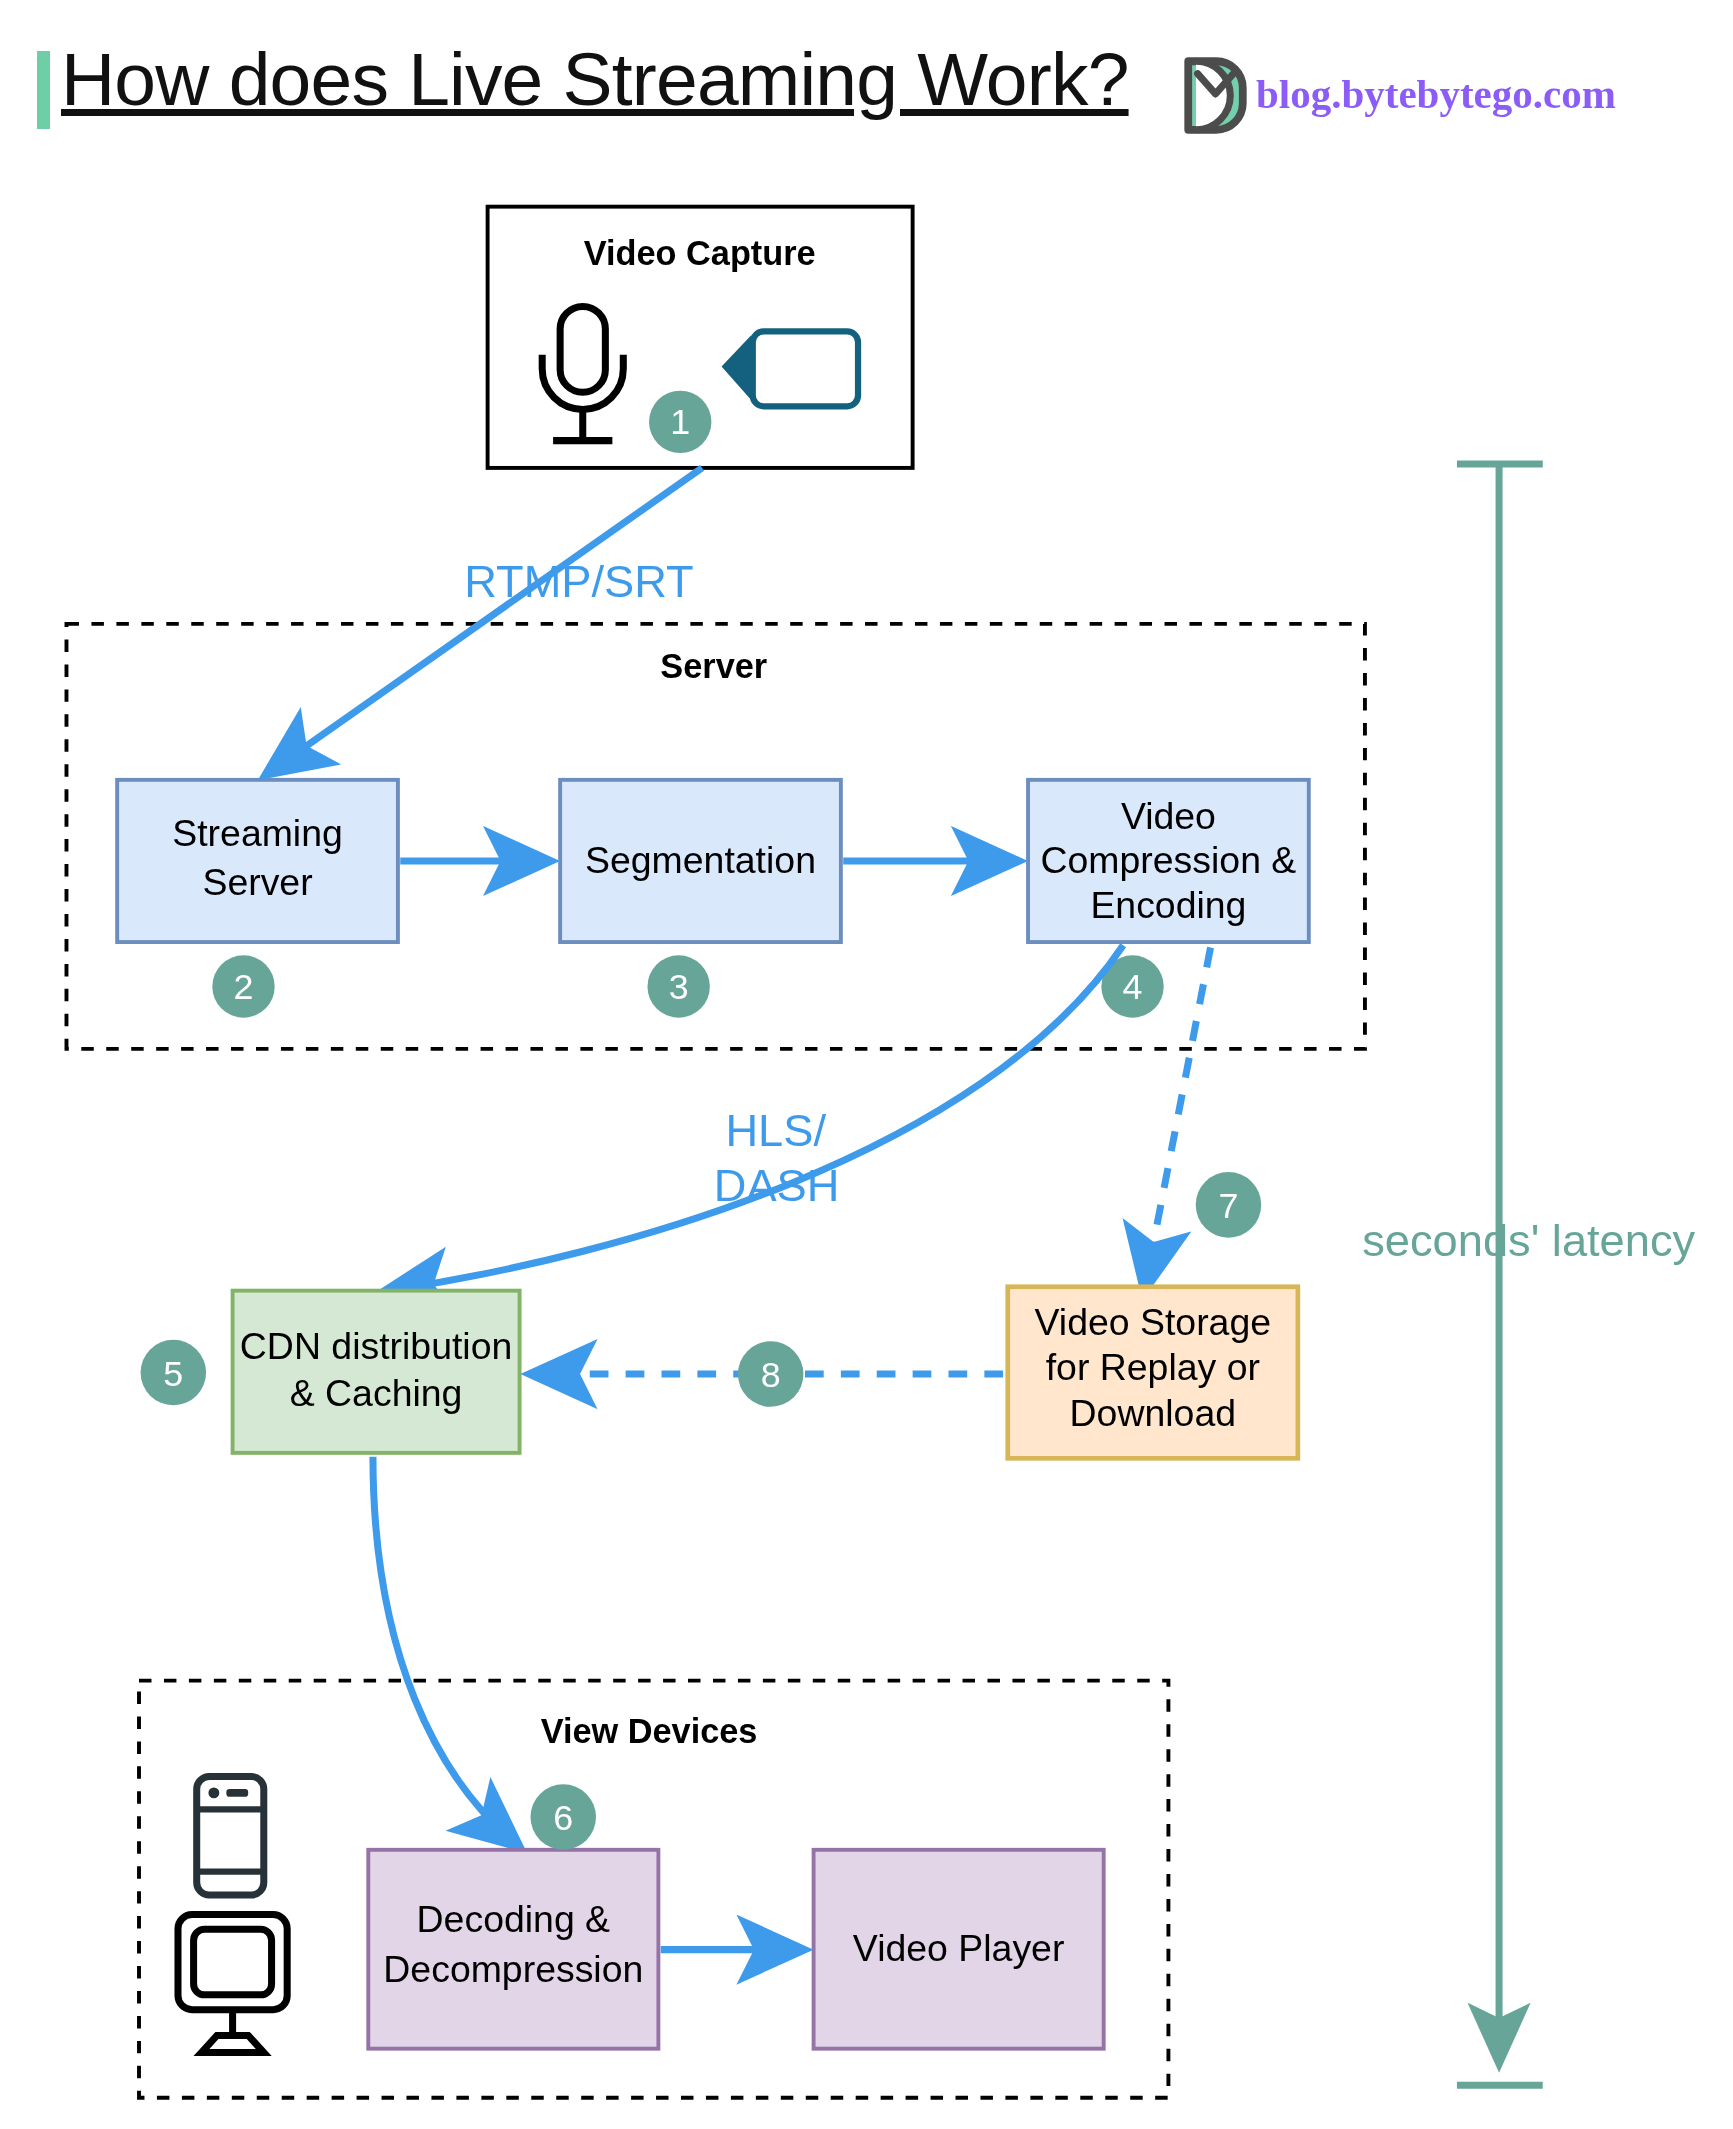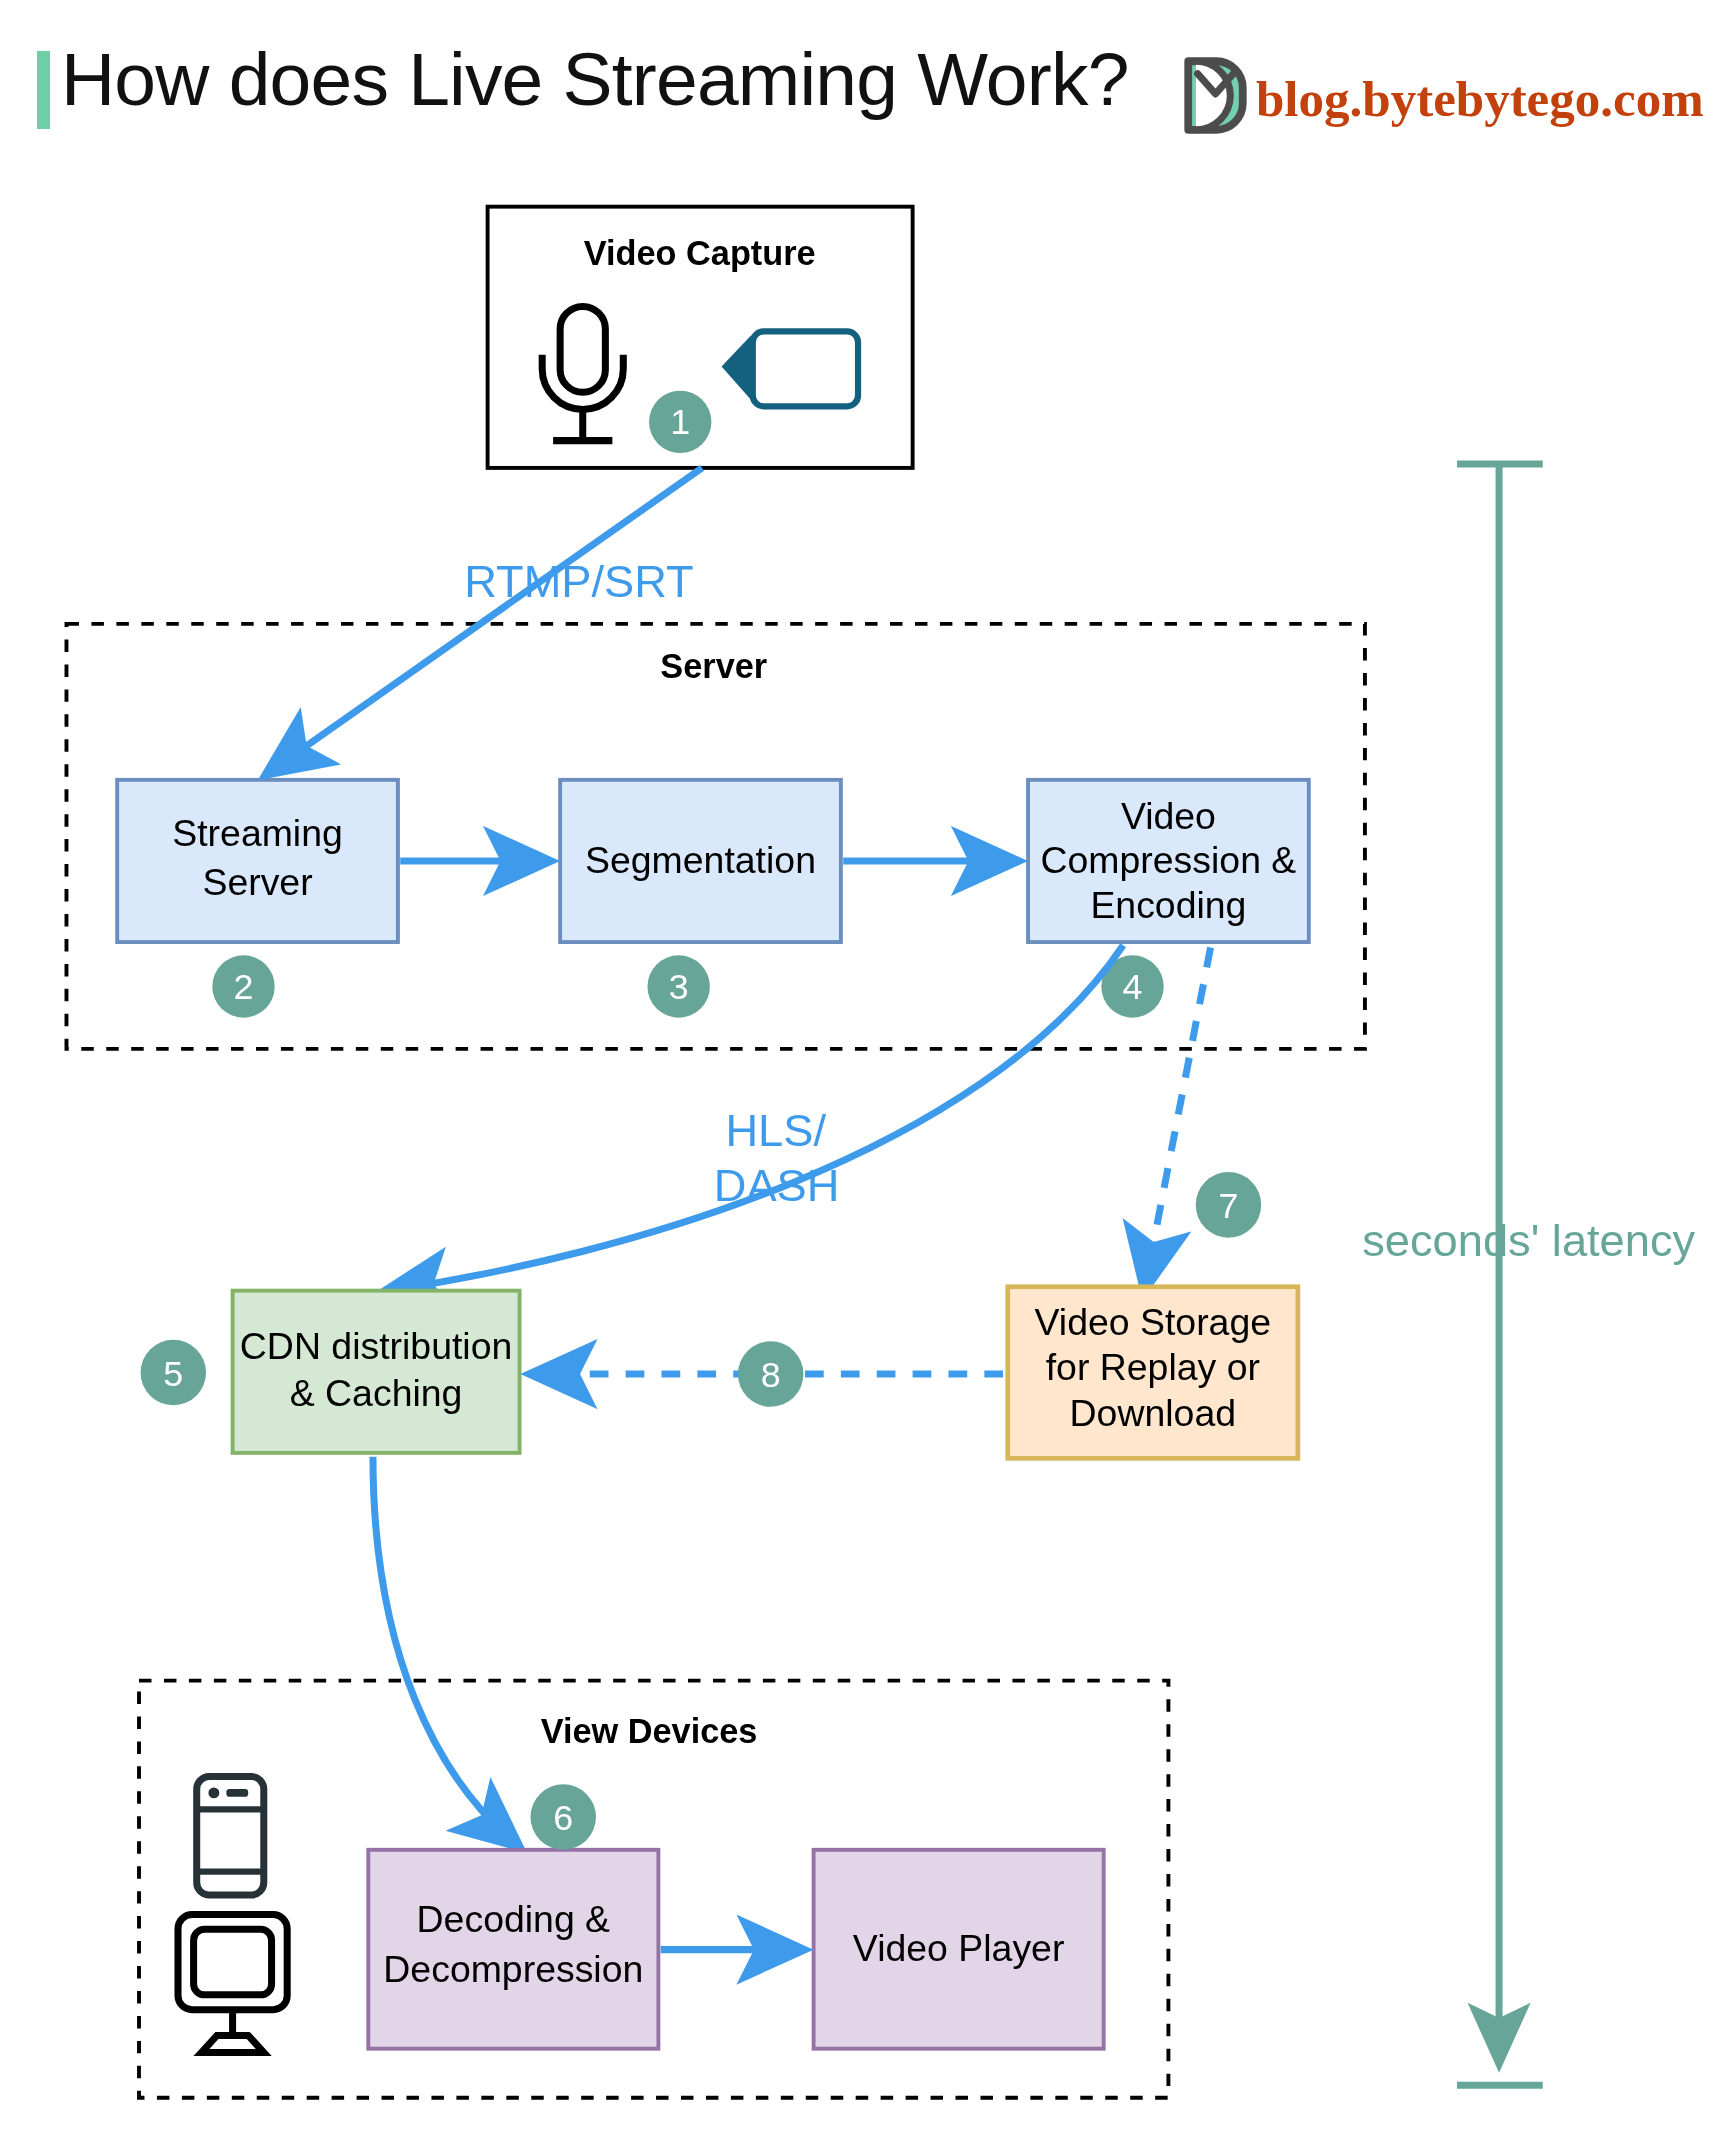--- a/index.html
+++ b/index.html
@@ -31,35 +31,36 @@
   .hdr-title {
     position: absolute;
     left: 61px;
     top: 36px;
     font-size: 75px;
     font-weight: 400;
     color: #111111;
     letter-spacing: -0.8px;
     white-space: nowrap;
     font-family: "Liberation Sans", sans-serif;
+    text-decoration: underline;
   }
   .hdr-logo {
     position: absolute;
     left: 1182px;
     top: 55px;
     width: 67px;
     height: 81px;
   }
   .hdr-brand {
     position: absolute;
     left: 1256px;
     top: 70px;
-    font-size: 51px;
+    font-size: 41px;
     font-weight: 700;
-    color: #c2410c;
+    color: #8b5cf6;
     white-space: nowrap;
     font-family: "Liberation Serif", serif;
   }
 </style>
 </head>
 <body>
 
 <div class="hdr-bar"></div>
 <div class="hdr-title">How does Live Streaming Work?</div>
 

